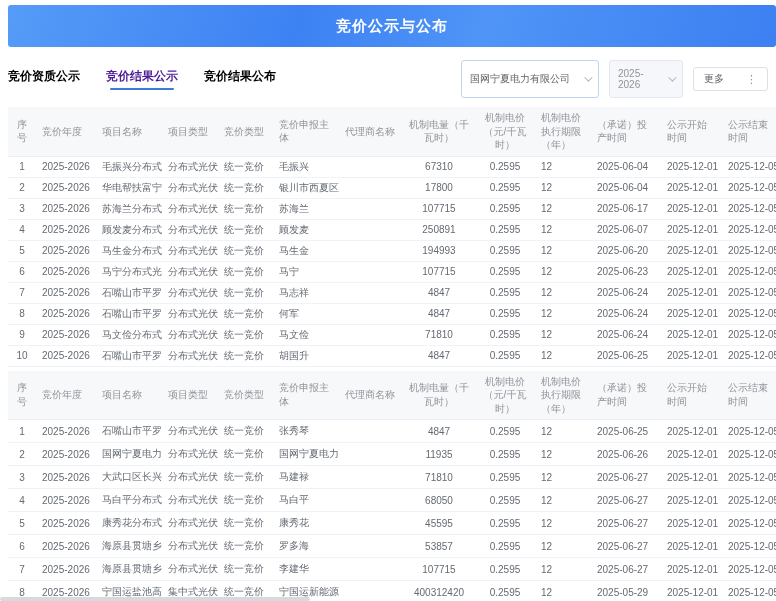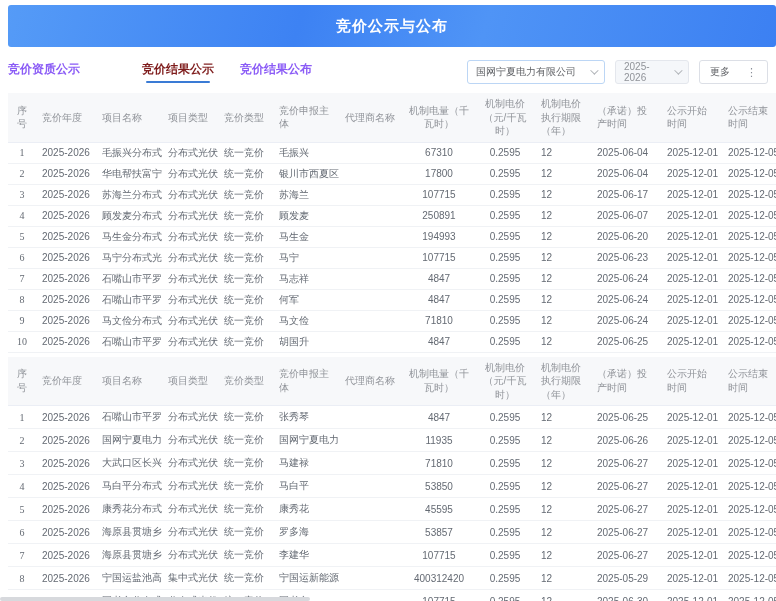--- a/index.html
+++ b/index.html
@@ -6,48 +6,48 @@
   html,body { width:776px; height:601px; background:#fff; overflow:hidden;
     font-family:"Liberation Sans","DejaVu Sans",sans-serif; }
 
   .banner { margin:5px 0 0 8px; height:42px; border-radius:3px;
     background:linear-gradient(105deg,#559bf7 0%,#3d82f3 38%,#4f94f6 62%,#3c80f2 100%);
     display:flex; align-items:center; justify-content:center; }
   .banner-title { color:#fff; font-size:15px; font-weight:bold; letter-spacing:1px;text-align:center; }
 
   .toolbar { display:flex; align-items:center; padding:13px 8px 9px 8px; }
   .tabs { display:flex; gap:26px; }
-  .tab { font-size:12px; font-weight:bold; color:#8b5cf6; cursor:pointer; padding-bottom:5px; position:relative; }
-  .tab.active { color:#7f1d1d;margin-left:36px; }
+  .tab { font-size:12px; font-weight:bold; color:#000000; cursor:pointer; padding-bottom:5px; position:relative; }
+  .tab.active { color:#4c1d95; }
   .tab.active::after { content:""; position:absolute; left:4px; right:4px; bottom:0;
     height:2px; border-radius:2px; background:#3a7bd5; }
   .spacer { flex:1; }
   .controls { display:flex; align-items:center; gap:10px; }
-  .select { height:24px; display:flex; align-items:center; justify-content:space-between;
+  .select { height:38px; display:flex; align-items:center; justify-content:space-between;
     border:1px solid #bcd6f5; border-radius:3px; background:#fff; padding:0 8px;
     font-size:10px; color:#606266; cursor:pointer; }
   .select.company { width:138px; }
   .select.year { width:74px; background:#f5f7fa; border-color:#e4e7ed; color:#909399; }
   .chevron { width:6px; height:6px; border-right:1px solid #b0b3b8; border-bottom:1px solid #b0b3b8;
     transform:rotate(45deg) translateY(-2px); margin-left:6px; flex:0 0 auto; }
-  .more-btn { height:24px; display:flex; align-items:center; gap:16px; border:1px solid #dcdfe6;
+  .more-btn { height:24px; display:flex; align-items:center; gap:22px; border:1px solid #dcdfe6;
     border-radius:3px; background:#fff; padding:0 10px; font-size:10px; color:#606266; cursor:pointer; }
   .more-icon { color:#8a8f99; font-size:11px; line-height:1; }
 
   .table-wrap { padding-left:8px; }
   table { width:768px; border-collapse:collapse; table-layout:fixed; }
   th { background:#f7f8fa; color:#909399; font-weight:normal; font-size:10px;
     text-align:left; padding:4px 6px; line-height:1.35; vertical-align:middle;
     border-bottom:1px solid #ebeef5; }
   td { color:#646a73; font-size:10px; text-align:left; padding:3px 6px;
     border-bottom:1px solid #f0f2f5; white-space:nowrap; overflow:hidden; }
   .t1 td { height:21px; }
   .t2 td { height:23px; }
   .t2 { margin-top:4px; }
-  th:nth-child(1), td:nth-child(1) { text-align:center;font-family:Liberation Serif, serif; }
+  th:nth-child(1), td:nth-child(1) { text-align:center; }
   th:nth-child(8), td:nth-child(8),
   th:nth-child(9), td:nth-child(9) { text-align:center; }
 
   .hscrollbar { position:fixed; left:0; bottom:0; width:776px; height:4px; background:transparent; }
   .hscrollbar .thumb { width:310px; height:4px; border-radius:2px; background:#d7d9dd; }
 </style>
 </head>
 <body>
 
 <div class="banner">
@@ -345,21 +345,21 @@
           <td>2025-12-05</td>
         </tr>
         <tr>
           <td>4</td>
           <td>2025-2026</td>
           <td>马白平分布式...</td>
           <td>分布式光伏</td>
           <td>统一竞价</td>
           <td>马白平</td>
           <td></td>
-          <td>53850</td>
+          <td>68050</td>
           <td>0.2595</td>
           <td>12</td>
           <td>2025-06-27</td>
           <td>2025-12-01</td>
           <td>2025-12-05</td>
         </tr>
         <tr>
           <td>5</td>
           <td>2025-2026</td>
           <td>康秀花分布式...</td>

